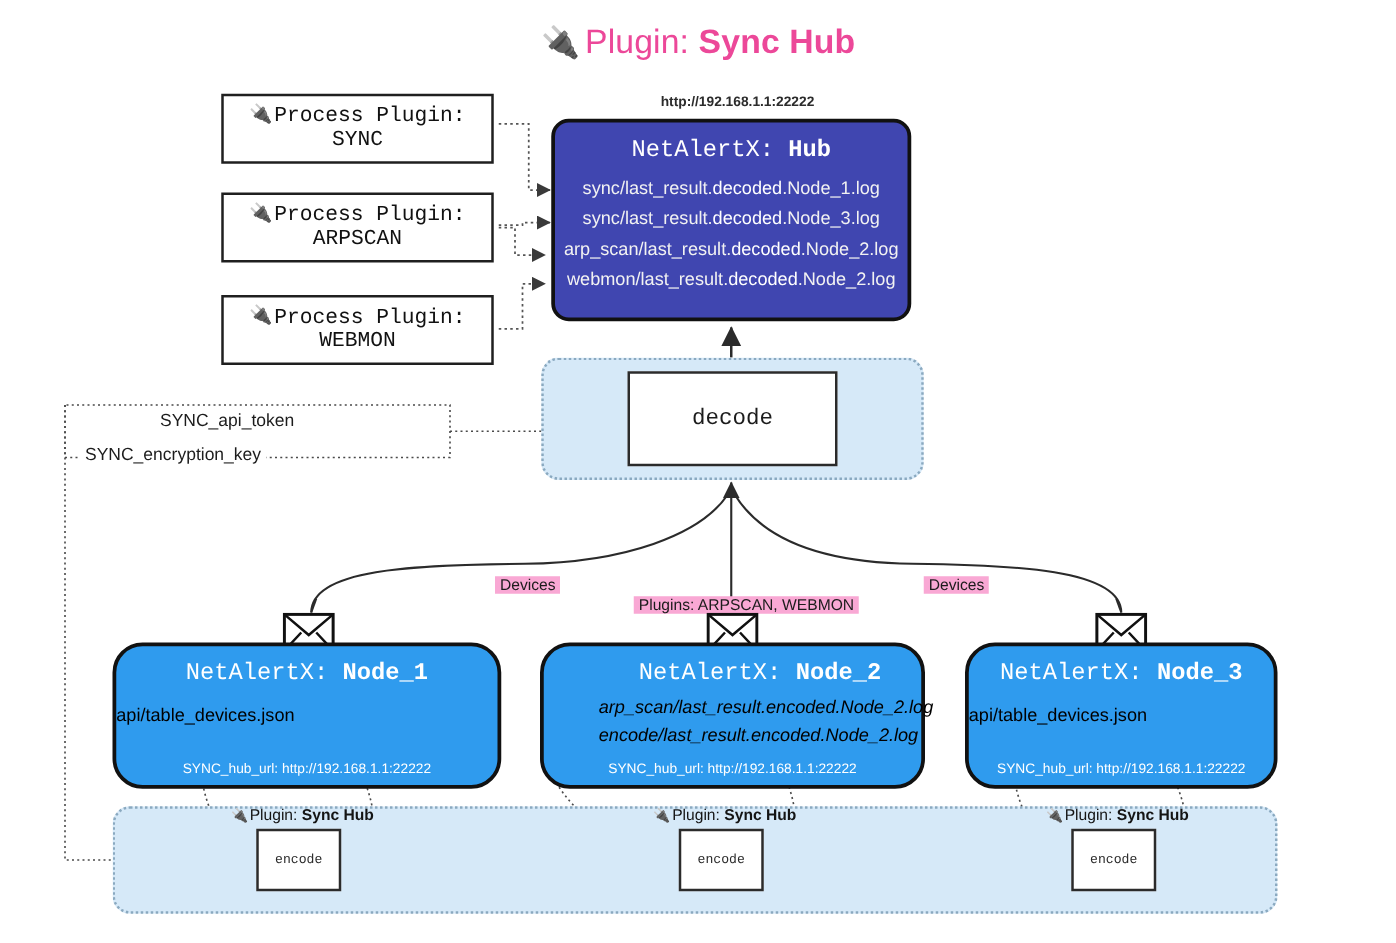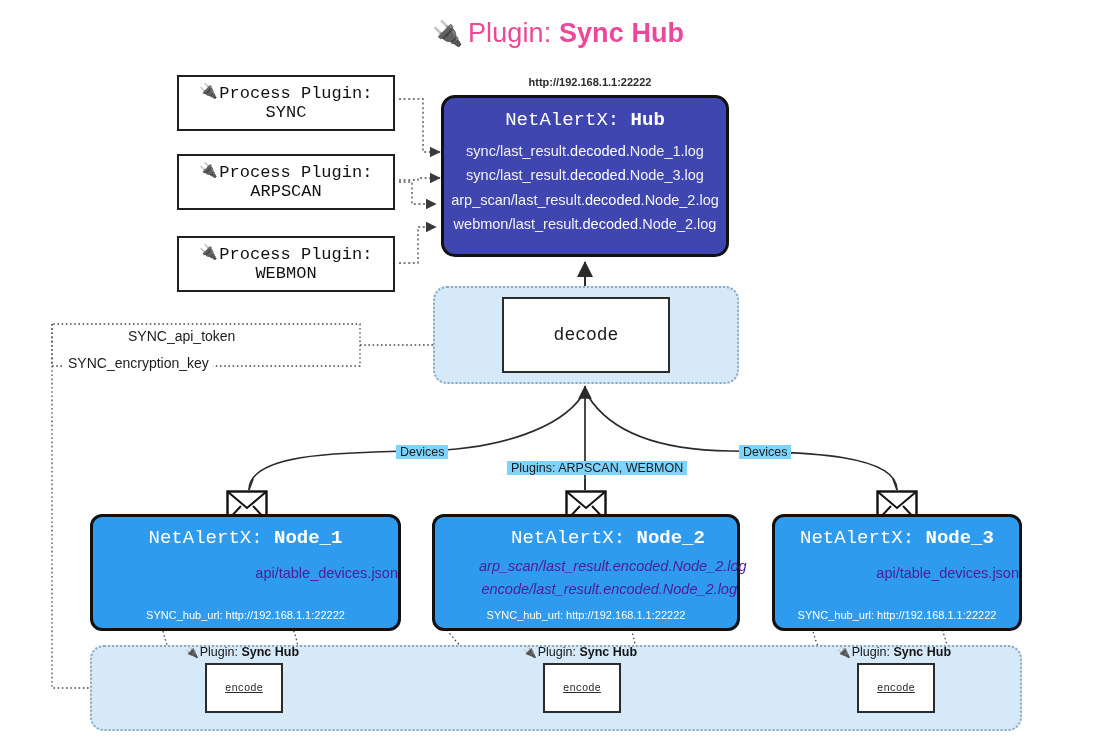--- a/index.html
+++ b/index.html
@@ -67,38 +67,38 @@
 
   
   .secret-label{
     font-size:14px;color:#1c1c1c;background:#fff;padding:0 4px;white-space:nowrap;
   }
   #secret-token{left:104px;top:328px;margin-left:20px;}
   #secret-key{left:64px;top:355px;}
 
   
   .edge-label{
-    font-size:12.5px;color:#1c1c1c;background:#7dd3fc;padding:0 4px;white-space:nowrap;
+    font-size:12.5px;color:#1c1c1c;background:#f9a8d4;padding:0 4px;white-space:nowrap;margin-top:16px;
   }
   #lbl-dev-left{left:396px;top:445px;}
   #lbl-dev-right{left:739px;top:445px;}
   #lbl-plugins{left:507px;top:461px;}
 
   
   .node{
-    height:117px;background:#2f9bee;border:3px solid #111;border-radius:12px;
+    height:117px;background:#2f9bee;border:3px solid #111;border-radius:24px;
     box-sizing:border-box;padding-top:10px;
   }
   .node .node-title{
     text-align:center;font-family:"Liberation Mono", monospace;font-size:19px;color:#fff;
     white-space:nowrap;
   }
   .node .node-title b{font-weight:700;}
   .node .node-line{
-    text-align:right;font-size:14.5px;color:#4c1d95;white-space:nowrap;line-height:1.62;
+    text-align:left;font-size:14.5px;color:#000000;white-space:nowrap;line-height:1.62;
   }
   .node .node-foot{
     position:absolute;left:0;bottom:7px;width:100%;text-align:center;
     font-size:11px;font-weight:400;color:#ffffff;white-space:nowrap;
   }
   #node1{left:90px;top:514px;width:311px;}
   #node2{left:432px;top:514px;width:308px;padding-left:44px;}
   #node3{left:772px;top:514px;width:250px;}
   #node1 .lines{margin-top:13px;}
   #node2 .lines{margin-top:6px;font-style:italic;}
@@ -109,23 +109,23 @@
   #env1{left:226px;top:490px;}
   #env2{left:565px;top:490px;}
   #env3{left:876px;top:490px;}
 
   
   #encode-zone{
     left:90px;top:645px;width:932px;height:86px;background:#d6e9f8;
     border:2px dotted #8aa9c0;border-radius:14px;box-sizing:border-box;
   }
   .encode-box{
-    width:78px;height:50px;background:#fff;border:2px solid #2b2b2b;box-sizing:border-box;
+    width:68px;height:50px;background:#fff;border:2px solid #2b2b2b;box-sizing:border-box;
     display:flex;align-items:center;justify-content:center;
-    font-family:"Liberation Mono", monospace;font-size:10.5px;color:#2a2a2a;text-decoration:underline;
+    font-family:"Liberation Mono", monospace;font-size:10.5px;color:#2a2a2a;
   }
   #enc1{left:205px;top:663px;}
   #enc2{left:543px;top:663px;}
   #enc3{left:857px;top:663px;}
   .enc-label{
     font-size:12.5px;color:#141414;white-space:nowrap;
   }
   .enc-label .plug{font-size:11px;margin-right:1px;}
   .enc-label b{font-weight:700;}
   #enc-lbl1{left:185px;top:645px;}

